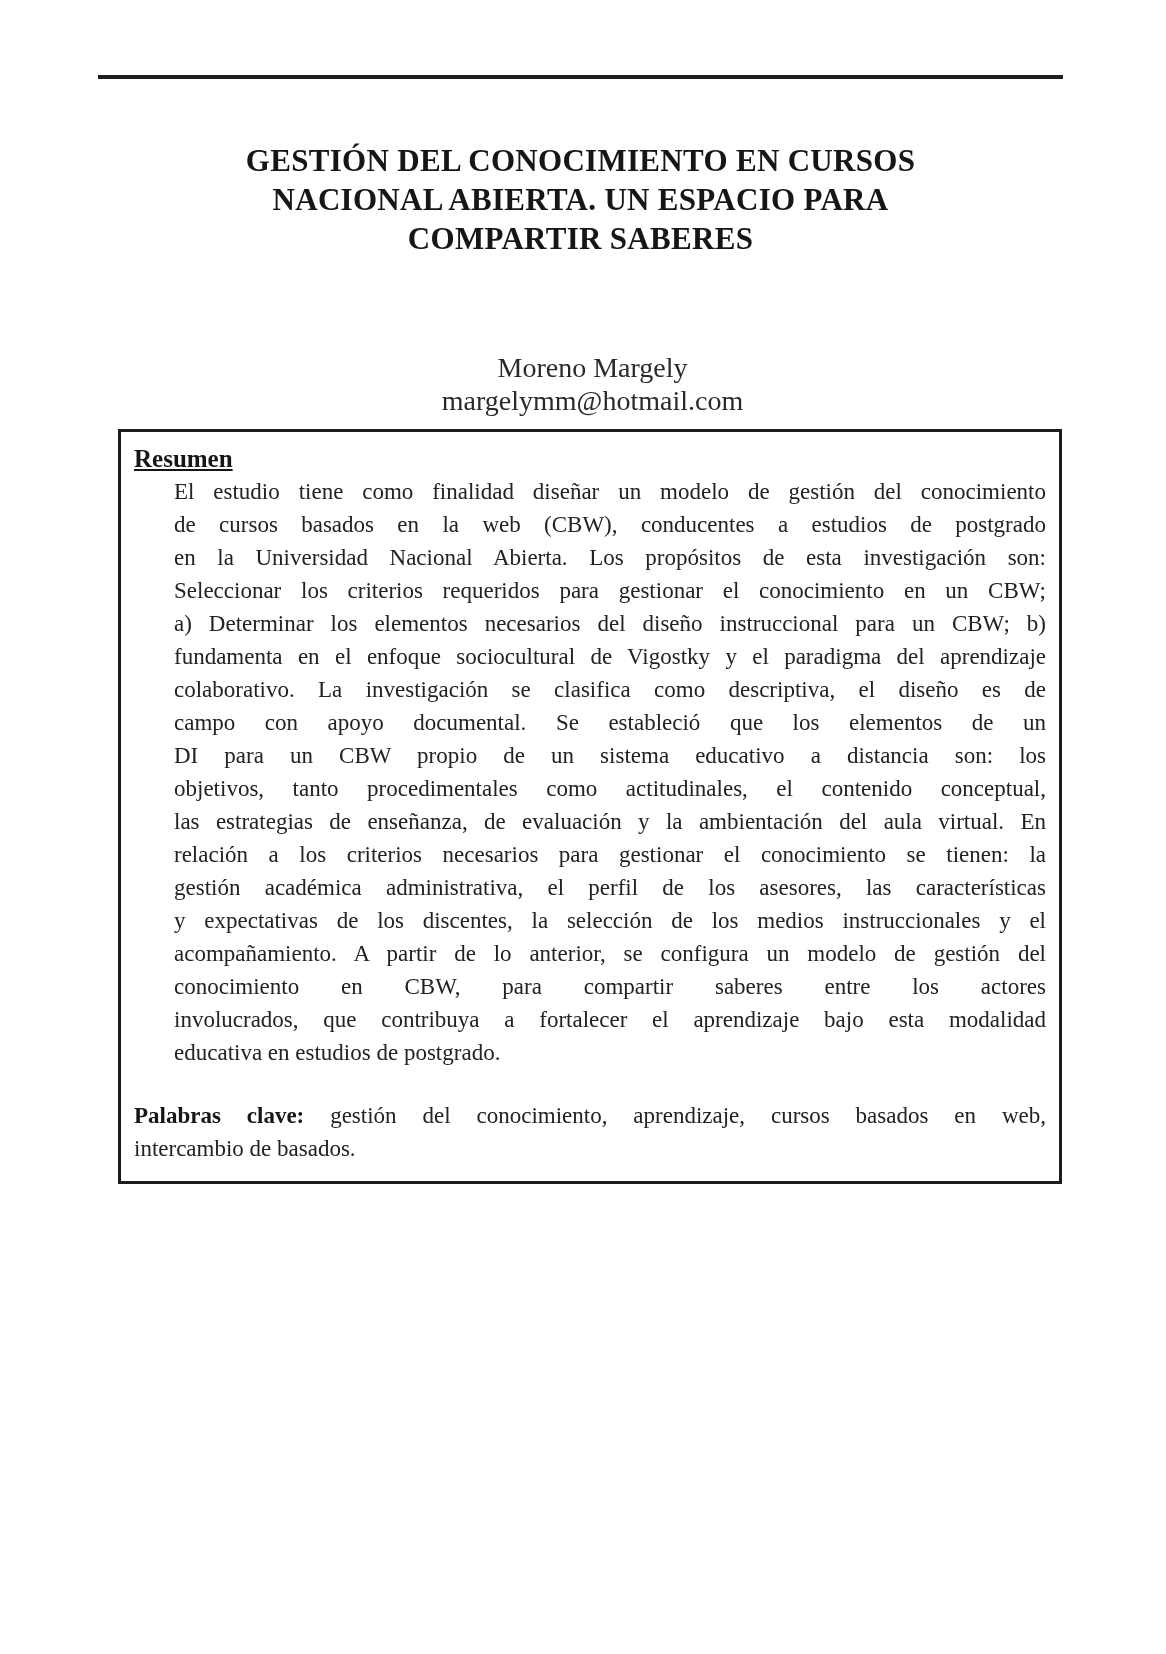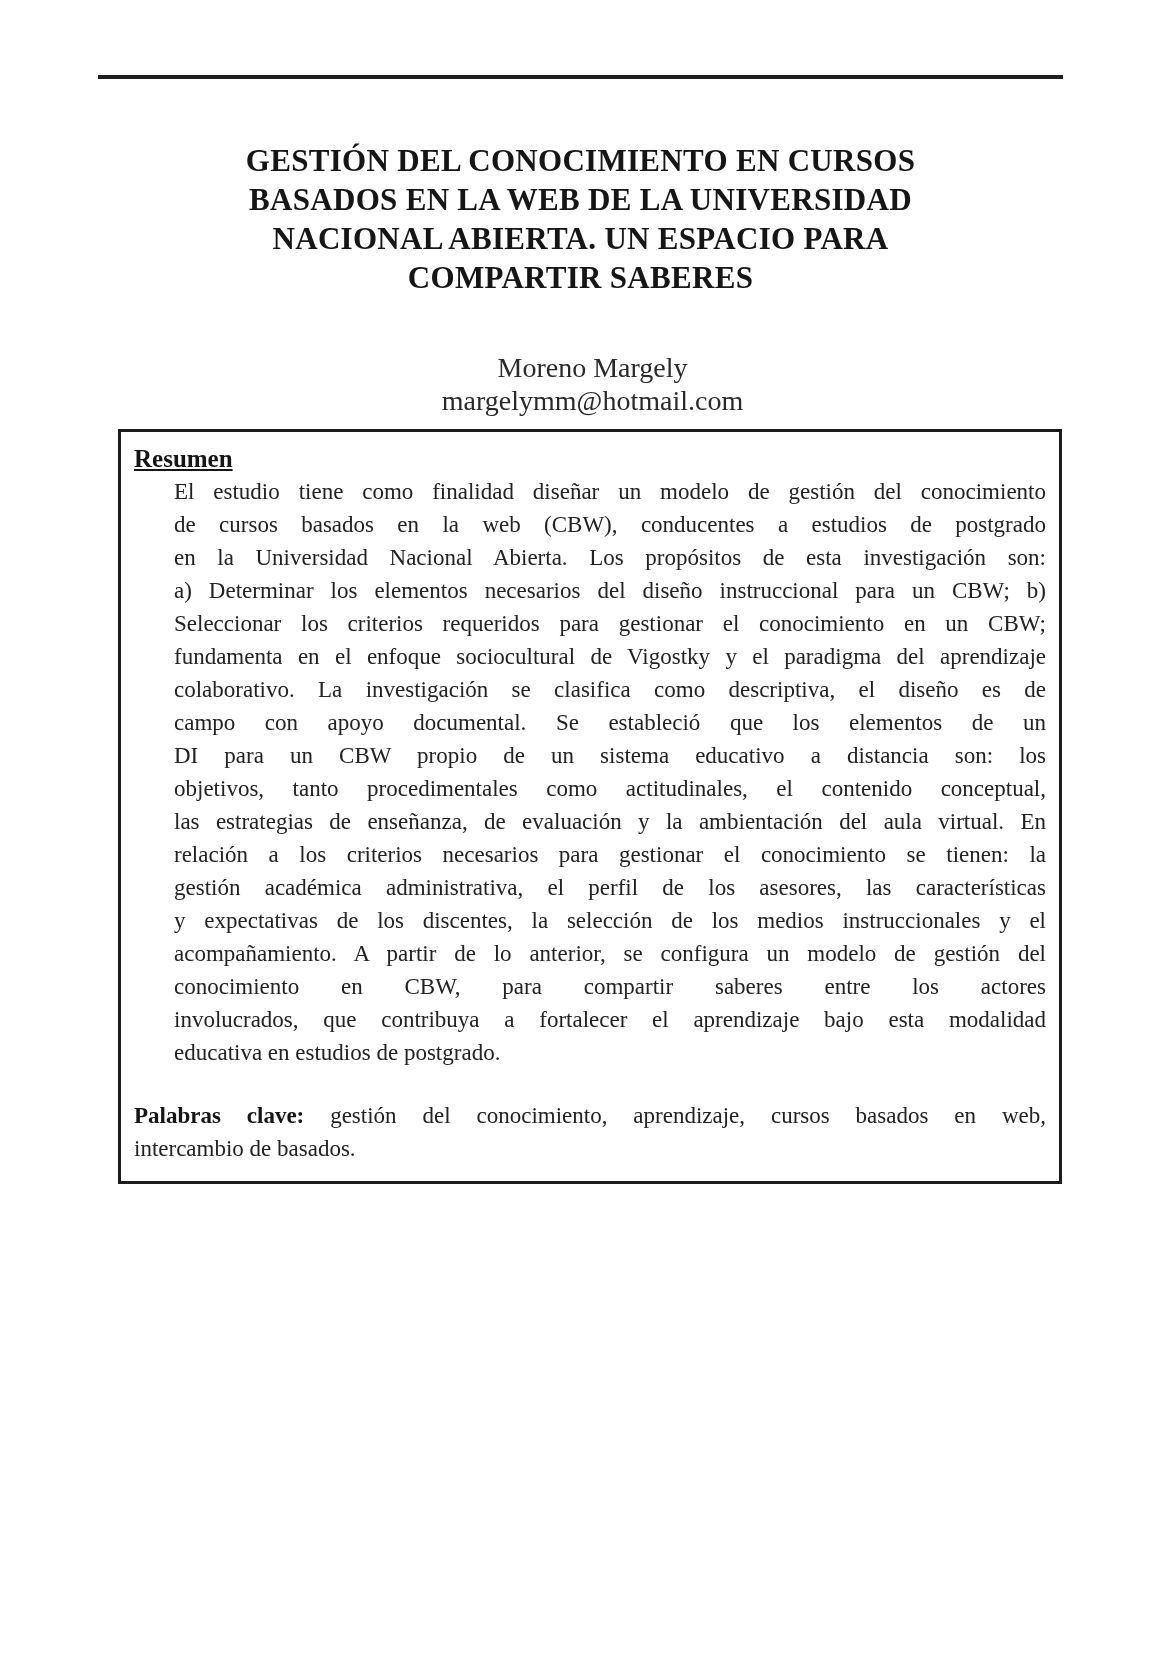--- a/index.html
+++ b/index.html
@@ -121,21 +121,20 @@
 <body>
 
 <div class="page">
 
   <div class="top-rule"></div>
 
   <div class="title-block">
 
       <div class="title-line">GESTIÓN DEL CONOCIMIENTO EN CURSOS</div>
 
-      <div class="title-line">BASADOS EN LA WEB DE LA UNIVERSIDAD</div>
 
       <div class="title-line">NACIONAL ABIERTA. UN ESPACIO PARA</div>
 
       <div class="title-line">COMPARTIR SABERES</div>
     </div>
 
   <div class="author-block">
     <div>Moreno Margely</div>
     <div>margelymm@hotmail.com</div>
   </div>
@@ -144,23 +143,23 @@
     <div class="abstract-heading">Resumen</div>
 
     <div class="abstract-lines">
 
         <div class="line">El estudio tiene como finalidad diseñar un modelo de gestión del conocimiento</div>
 
         <div class="line">de cursos basados en la web (CBW), conducentes a estudios de postgrado</div>
 
         <div class="line">en la Universidad Nacional Abierta. Los propósitos de esta investigación son:</div>
 
+        <div class="line">Seleccionar los criterios requeridos para gestionar el conocimiento en un CBW;</div>
+
         <div class="line">a) Determinar los elementos necesarios del diseño instruccional para un CBW; b)</div>
-
-        <div class="line">Seleccionar los criterios requeridos para gestionar el conocimiento en un CBW;</div>
 
 
         <div class="line">fundamenta en el enfoque sociocultural de Vigostky y el paradigma del aprendizaje</div>
 
         <div class="line">colaborativo. La investigación se clasifica como descriptiva, el diseño es de</div>
 
         <div class="line">campo con apoyo documental. Se estableció que los elementos de un</div>
 
         <div class="line">DI para un CBW propio de un sistema educativo a distancia son: los</div>
 

